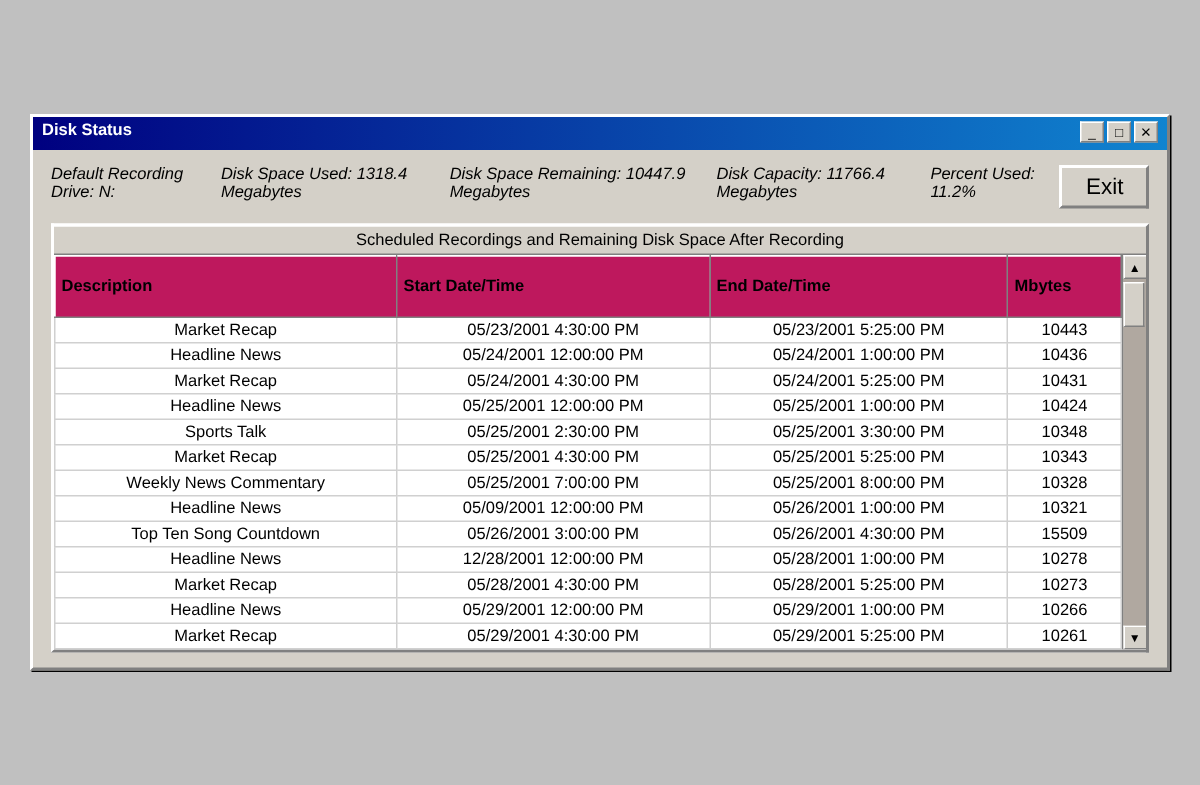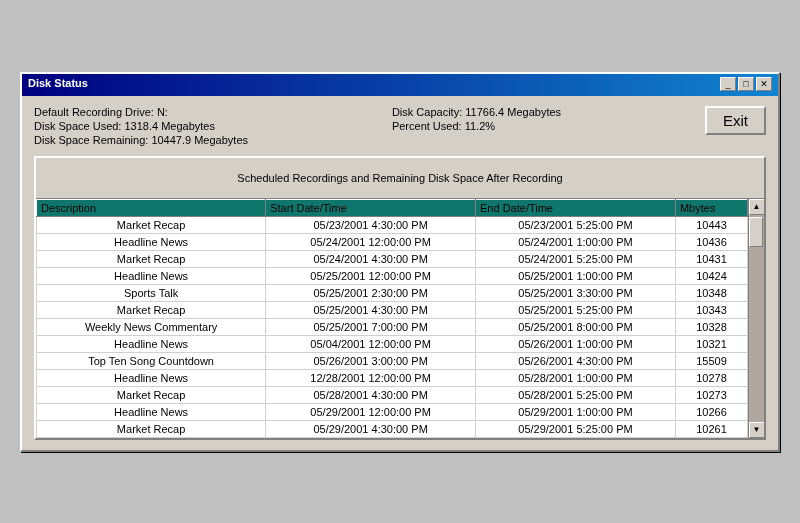--- a/index.html
+++ b/index.html
@@ -64,22 +64,23 @@
       cursor: pointer;
       color: #000;
     }
 
     .window-content {
       padding: 10px 12px;
     }
 
     .info-left, .info-right {
       display: flex;
-      flex-direction: column;
+      flex-direction: row;
       gap: 2px;
+      font-style: italic;
     }
 
     .info-row-wrapper {
       display: flex;
       justify-content: space-between;
       align-items: flex-start;
       margin-bottom: 10px;
     }
 
     .exit-btn {
@@ -98,45 +99,45 @@
       border: 2px solid #808080;
       border-top-color: #ffffff;
       border-left-color: #ffffff;
       background: white;
       overflow: hidden;
     }
 
     .table-title {
       background: #d4d0c8;
       text-align: center;
-      padding: 14px;
+      padding: 3px;
       border-bottom: 1px solid #808080;
       font-size: 11px;
     }
 
     .table-wrapper {
       display: flex;
       overflow: hidden;
     }
 
     .data-table {
       flex: 1;
       border-collapse: collapse;
       width: 100%;
       overflow: hidden;
     }
 
     .data-table th {
-      background: #0f766e;
+      background: #be185d;
       border: 1px solid #808080;
       border-top-color: #ffffff;
       border-left-color: #ffffff;
-      padding: 2px 4px;
+      padding: 14px 4px;
       text-align: left;
-      font-weight: normal;
+      font-weight: bold;
       font-size: 11px;
       white-space: nowrap;
     }
 
     .data-table td {
       border: 1px solid #d0d0d0;
       padding: 2px 4px;
       font-size: 11px;
       white-space: nowrap;
       background: white;
@@ -266,21 +267,21 @@
                 <td>10343</td>
               </tr>
               <tr>
                 <td>Weekly News Commentary</td>
                 <td>05/25/2001 7:00:00 PM</td>
                 <td>05/25/2001 8:00:00 PM</td>
                 <td>10328</td>
               </tr>
               <tr>
                 <td>Headline News</td>
-                <td>05/04/2001 12:00:00 PM</td>
+                <td>05/09/2001 12:00:00 PM</td>
                 <td>05/26/2001 1:00:00 PM</td>
                 <td>10321</td>
               </tr>
               <tr>
                 <td>Top Ten Song Countdown</td>
                 <td>05/26/2001 3:00:00 PM</td>
                 <td>05/26/2001 4:30:00 PM</td>
                 <td>15509</td>
               </tr>
               <tr>

